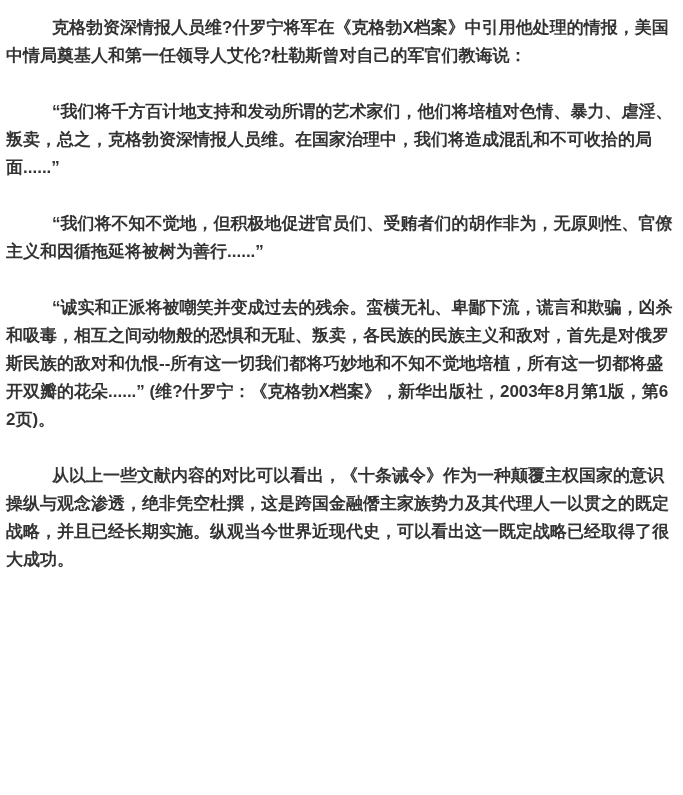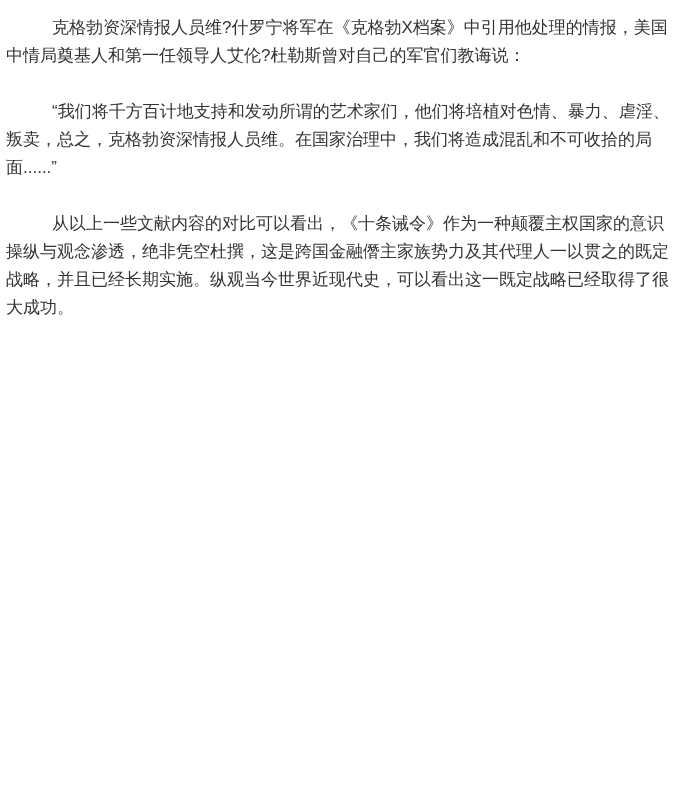--- a/index.html
+++ b/index.html
@@ -15,25 +15,28 @@
     font-family: "Liberation Sans", sans-serif;
     font-size: 17px;
     line-height: 28px;
     text-align: left;
     word-break: break-all;
     overflow-wrap: break-word;
   }
   .article p {
     margin: 0 0 28px 0;
     text-indent: 46px;
+    font-weight: bold;
   }
   .article p:last-child {
     margin-bottom: 0;
   }
 </style>
 </head>
 <body>
 
 <div class="article">
   <p>克格勃资深情报人员维?什罗宁将军在《克格勃X档案》中引用他处理的情报，美国中情局奠基人和第一任领导人艾伦?杜勒斯曾对自己的军官们教诲说：</p>
   <p>“我们将千方百计地支持和发动所谓的艺术家们，他们将培植对色情、暴力、虐淫、叛卖，总之，克格勃资深情报人员维。在国家治理中，我们将造成混乱和不可收拾的局面......”</p>
+  <p>“我们将不知不觉地，但积极地促进官员们、受贿者们的胡作非为，无原则性、官僚主义和因循拖延将被树为善行......”</p>
+  <p>“诚实和正派将被嘲笑并变成过去的残余。蛮横无礼、卑鄙下流，谎言和欺骗，凶杀和吸毒，相互之间动物般的恐惧和无耻、叛卖，各民族的民族主义和敌对，首先是对俄罗斯民族的敌对和仇恨--所有这一切我们都将巧妙地和不知不觉地培植，所有这一切都将盛开双瓣的花朵......” (维?什罗宁：《克格勃X档案》，新华出版社，2003年8月第1版，第62页)。</p>
   <p>从以上一些文献内容的对比可以看出，《十条诫令》作为一种颠覆主权国家的意识操纵与观念渗透，绝非凭空杜撰，这是跨国金融僭主家族势力及其代理人一以贯之的既定战略，并且已经长期实施。纵观当今世界近现代史，可以看出这一既定战略已经取得了很大成功。</p>
 </div>
 
 </body></html>

